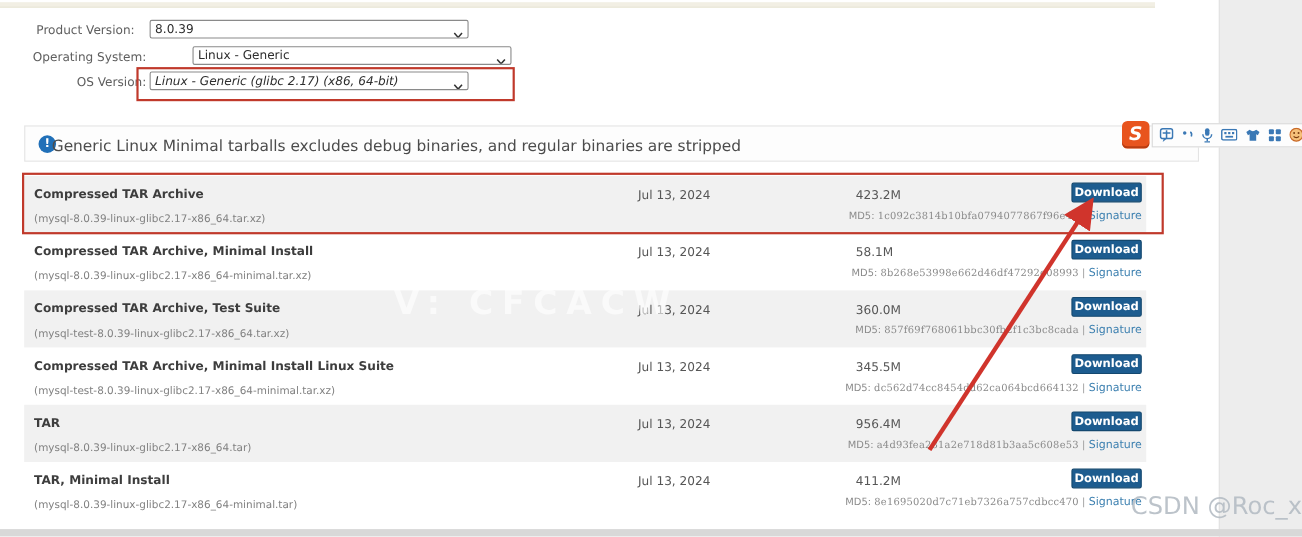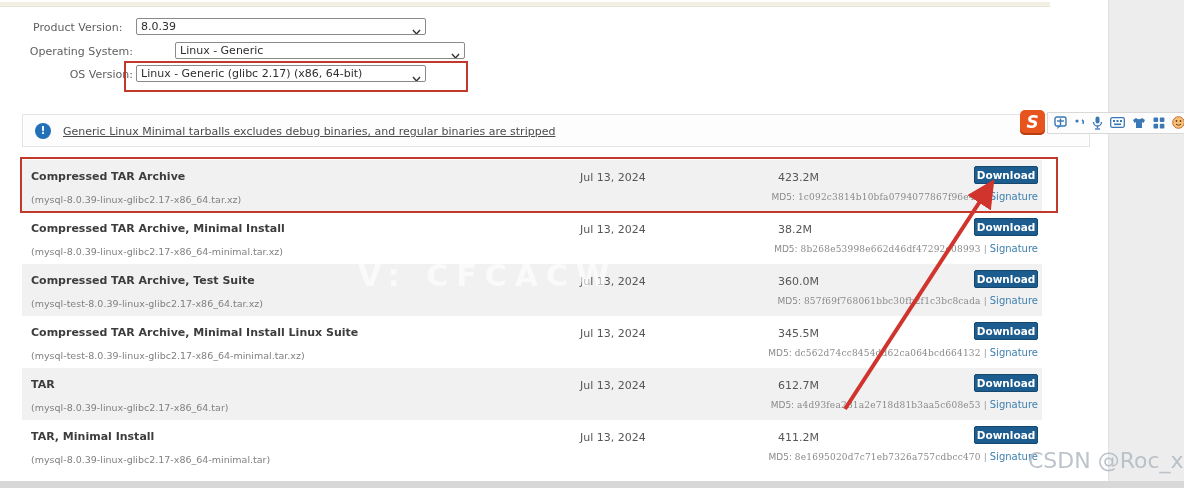--- a/index.html
+++ b/index.html
@@ -14,21 +14,21 @@
   
   .form-row { position:absolute; height:18px; }
   .select { position:absolute; left:136px; top:0; width:290px; height:17px; border:1px solid #8a8a8a; background:#fff; border-radius:2px; font-size:11px; color:#2e2e2e; line-height:15px; padding:0 18px 0 4px; overflow:hidden; white-space:nowrap; }
   .select .chev { position:absolute; right:4px; top:5px; }
 
   .red-box { position:absolute; border:2px solid #c0392b; background:transparent; z-index:6; }
 
   
   .info-banner { position:absolute; left:22px; top:114px; width:1068px; height:33px; background:#fdfdfd; border:1px solid #e4e4e4; }
   .info-icon { position:absolute; left:12px; top:8px; width:16px; height:16px; border-radius:50%; background:#2170b8; color:#fff; font-size:11px; font-weight:bold; text-align:center; line-height:16px; }
-  .info-text { position:absolute; left:40px; top:10px; font-size:11px; color:#4c4c4c;text-decoration:underline; }
+  .info-text { position:absolute; left:24px; top:10px; font-size:14px; color:#4c4c4c; }
 
   
   .ime { position:absolute; left:1020px; top:110px; z-index:8; display:flex; align-items:center; }
   .sogou-logo { width:25px; height:25px; background:#e8541e; border-radius:5px; color:#fff; font-weight:bold; font-size:17px; text-align:center; line-height:24px; box-shadow:inset 0 -2px 0 #b93d12; font-style:italic; }
   .ime-bar { display:flex; align-items:center; gap:7px; background:#fdfdfd; border:1px solid #d9d9d9; height:22px; padding:0 6px; margin-left:2px; }
   .ime-bar svg { display:block; }
 
   
   .dl-table { position:absolute; left:22px; top:160px; width:1020px; }
   .dl-row { position:relative; width:1020px; height:52px; background:#ffffff; }
@@ -71,21 +71,21 @@
 
   <div style="position:absolute; left:18px; top:45px; width:115px; text-align:right; font-size:11px; color:#5f5f5f;">Operating System:</div>
   <div class="select" style="left:136px; top:42px;margin-left:39px;">
     <span>Linux - Generic</span>
     <span class="chev"><svg width="9" height="6" viewBox="0 0 9 6">
           <polyline points="1,1 4.5,5 8,1" fill="none" stroke="#333" stroke-width="1.4"></polyline>
         </svg></span>
   </div>
 
   <div style="position:absolute; left:48px; top:68px; width:85px; text-align:right; font-size:11px; color:#5f5f5f;">OS Version:</div>
-  <div class="select" style="left:136px; top:65px;">
+  <div class="select" style="left:136px; top:65px;font-style:italic;">
     <span>Linux - Generic (glibc 2.17) (x86, 64-bit)</span>
     <span class="chev"><svg width="9" height="6" viewBox="0 0 9 6">
           <polyline points="1,1 4.5,5 8,1" fill="none" stroke="#333" stroke-width="1.4"></polyline>
         </svg></span>
   </div>
 
   <div class="red-box" style="left:124px; top:61px; width:344px; height:31px;"></div>
 
   <div class="info-banner">
     <span class="info-icon">!</span>
@@ -158,21 +158,21 @@
       <span class="dl-date">Jul 13, 2024</span>
       <span class="dl-size">423.2M</span>
       <span class="dl-btn">Download</span>
       <span class="dl-md5line"><span>MD5:</span> <span class="hash">1c092c3814b10bfa0794077867f96e4d</span><span class="sep">|</span><span class="sig">Signature</span></span>
     </div>
 
     <div class="dl-row">
       <span class="dl-title">Compressed TAR Archive, Minimal Install</span>
       <span class="dl-file">(mysql-8.0.39-linux-glibc2.17-x86_64-minimal.tar.xz)</span>
       <span class="dl-date">Jul 13, 2024</span>
-      <span class="dl-size">38.2M</span>
+      <span class="dl-size">58.1M</span>
       <span class="dl-btn">Download</span>
       <span class="dl-md5line"><span>MD5:</span> <span class="hash">8b268e53998e662d46df47292e08993</span><span class="sep">|</span><span class="sig">Signature</span></span>
     </div>
 
     <div class="dl-row alt">
       <span class="dl-title">Compressed TAR Archive, Test Suite</span>
       <span class="dl-file">(mysql-test-8.0.39-linux-glibc2.17-x86_64.tar.xz)</span>
       <span class="dl-date">Jul 13, 2024</span>
       <span class="dl-size">360.0M</span>
       <span class="dl-btn">Download</span>
@@ -185,21 +185,21 @@
       <span class="dl-date">Jul 13, 2024</span>
       <span class="dl-size">345.5M</span>
       <span class="dl-btn">Download</span>
       <span class="dl-md5line"><span>MD5:</span> <span class="hash">dc562d74cc8454dd62ca064bcd664132</span><span class="sep">|</span><span class="sig">Signature</span></span>
     </div>
 
     <div class="dl-row alt">
       <span class="dl-title">TAR</span>
       <span class="dl-file">(mysql-8.0.39-linux-glibc2.17-x86_64.tar)</span>
       <span class="dl-date">Jul 13, 2024</span>
-      <span class="dl-size">612.7M</span>
+      <span class="dl-size">956.4M</span>
       <span class="dl-btn">Download</span>
       <span class="dl-md5line"><span>MD5:</span> <span class="hash">a4d93fea281a2e718d81b3aa5c608e53</span><span class="sep">|</span><span class="sig">Signature</span></span>
     </div>
 
     <div class="dl-row">
       <span class="dl-title">TAR, Minimal Install</span>
       <span class="dl-file">(mysql-8.0.39-linux-glibc2.17-x86_64-minimal.tar)</span>
       <span class="dl-date">Jul 13, 2024</span>
       <span class="dl-size">411.2M</span>
       <span class="dl-btn">Download</span>

